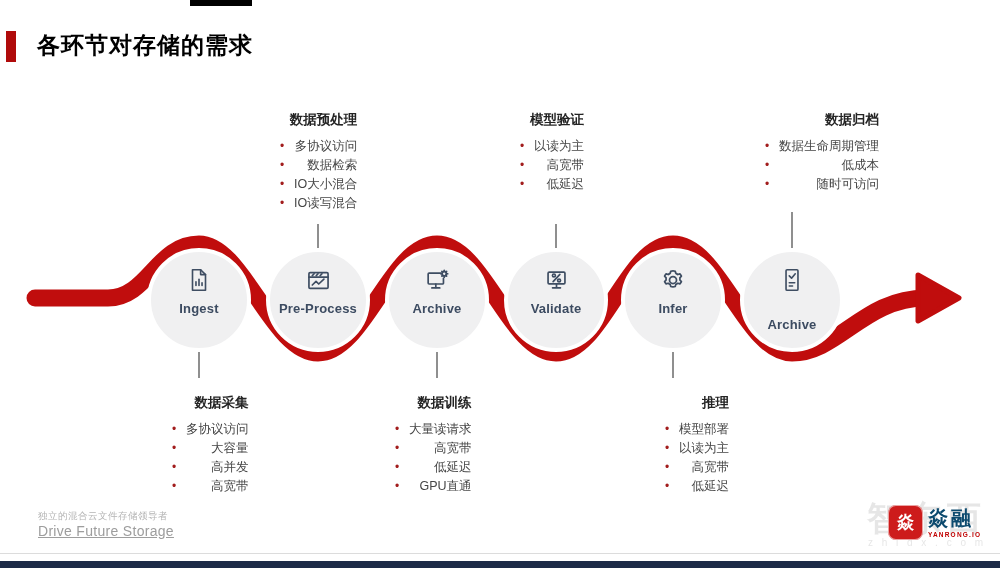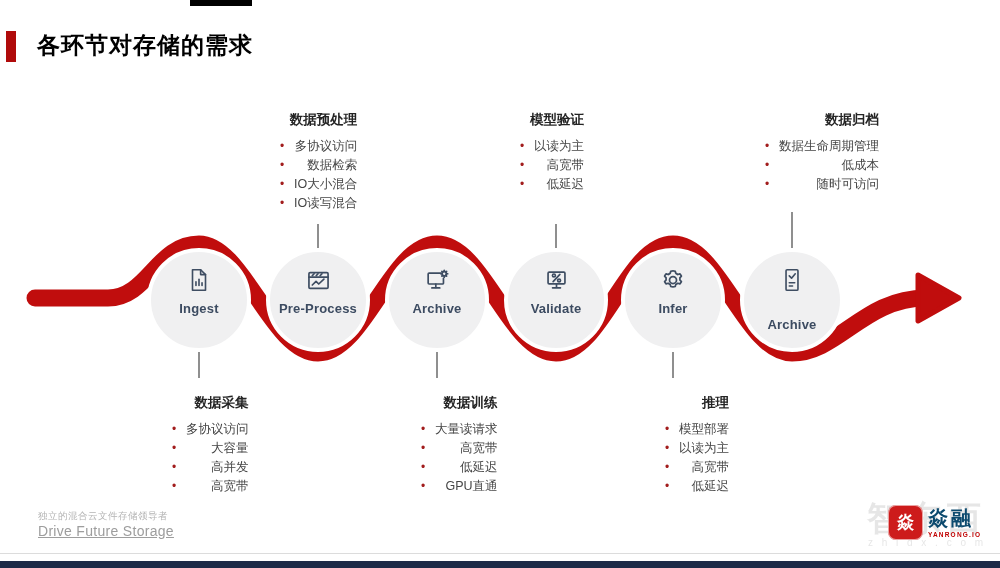--- a/index.html
+++ b/index.html
@@ -218,21 +218,21 @@
 <div class="abs tblock" style="left:171px;top:394px;">
   <div class="tblock-title">数据采集</div>
   <ul class="tblock-list">
     <li>多协议访问</li>
     <li>大容量</li>
     <li>高并发</li>
     <li>高宽带</li>
   </ul>
 </div>
 
-<div class="abs tblock" style="left:420px;top:394px;">
+<div class="abs tblock" style="left:394px;top:394px;">
   <div class="tblock-title">数据训练</div>
   <ul class="tblock-list">
     <li>大量读请求</li>
     <li>高宽带</li>
     <li>低延迟</li>
     <li>GPU直通</li>
   </ul>
 </div>
 
 <div class="abs tblock" style="left:664px;top:394px;">

